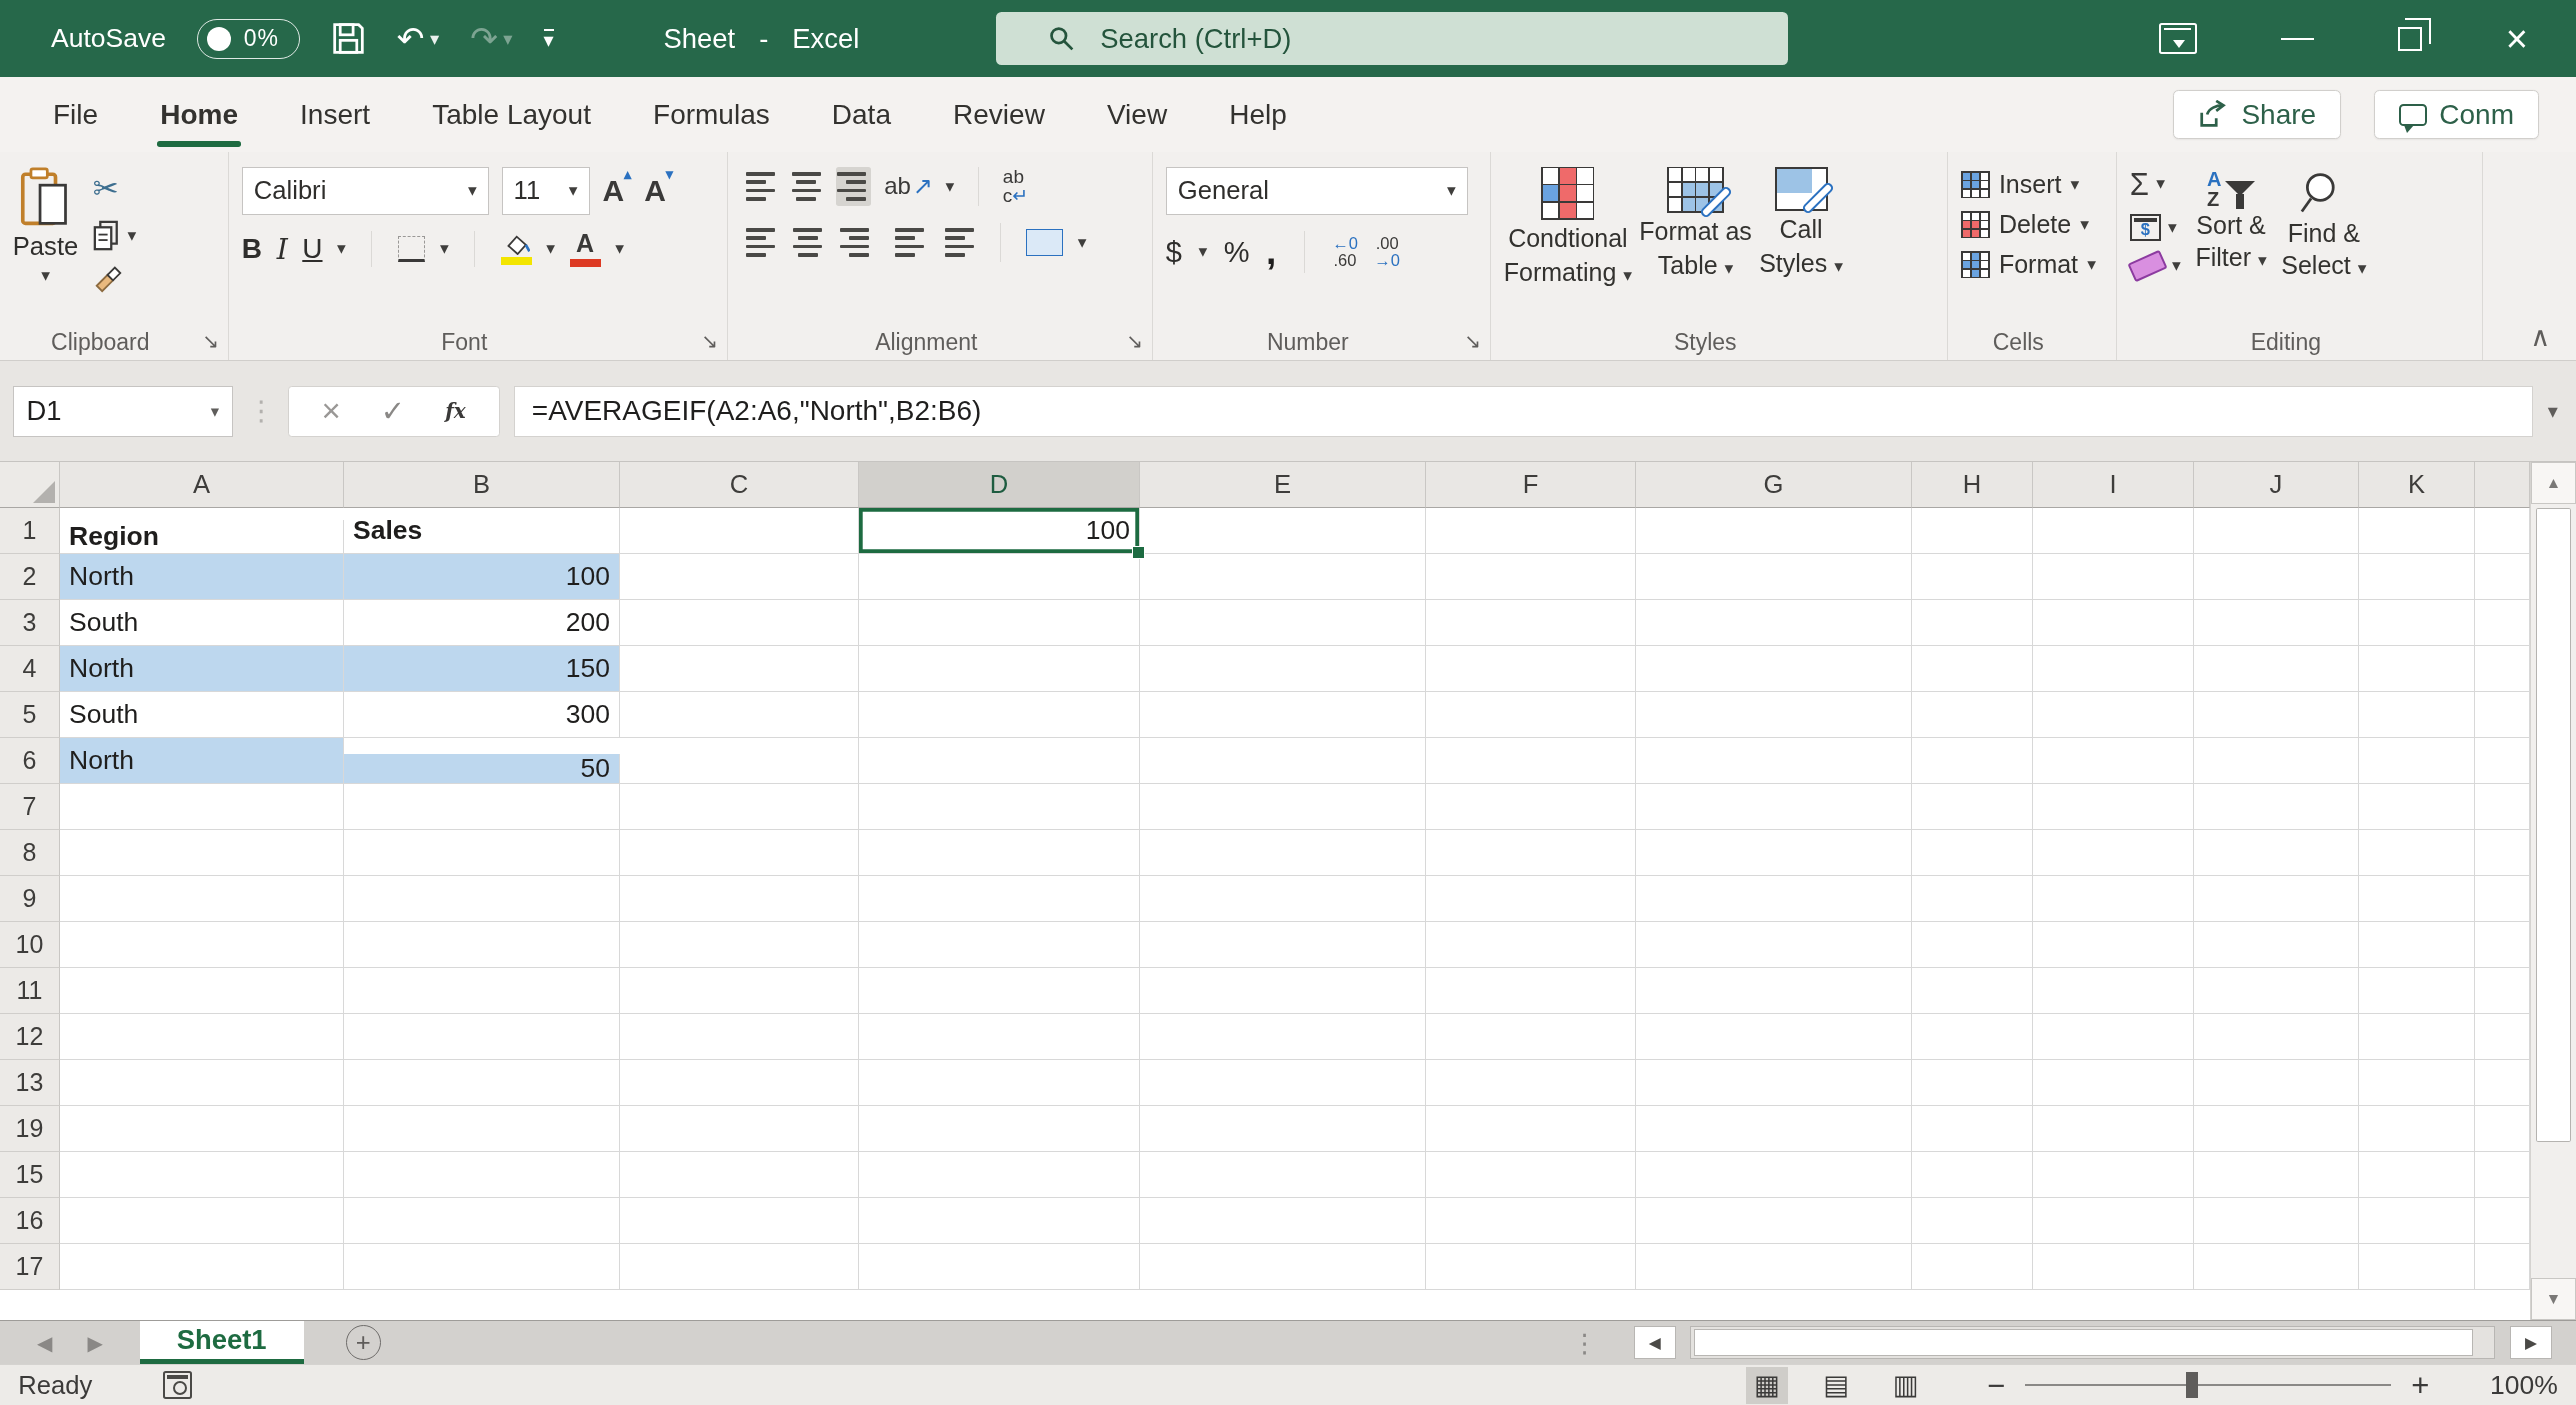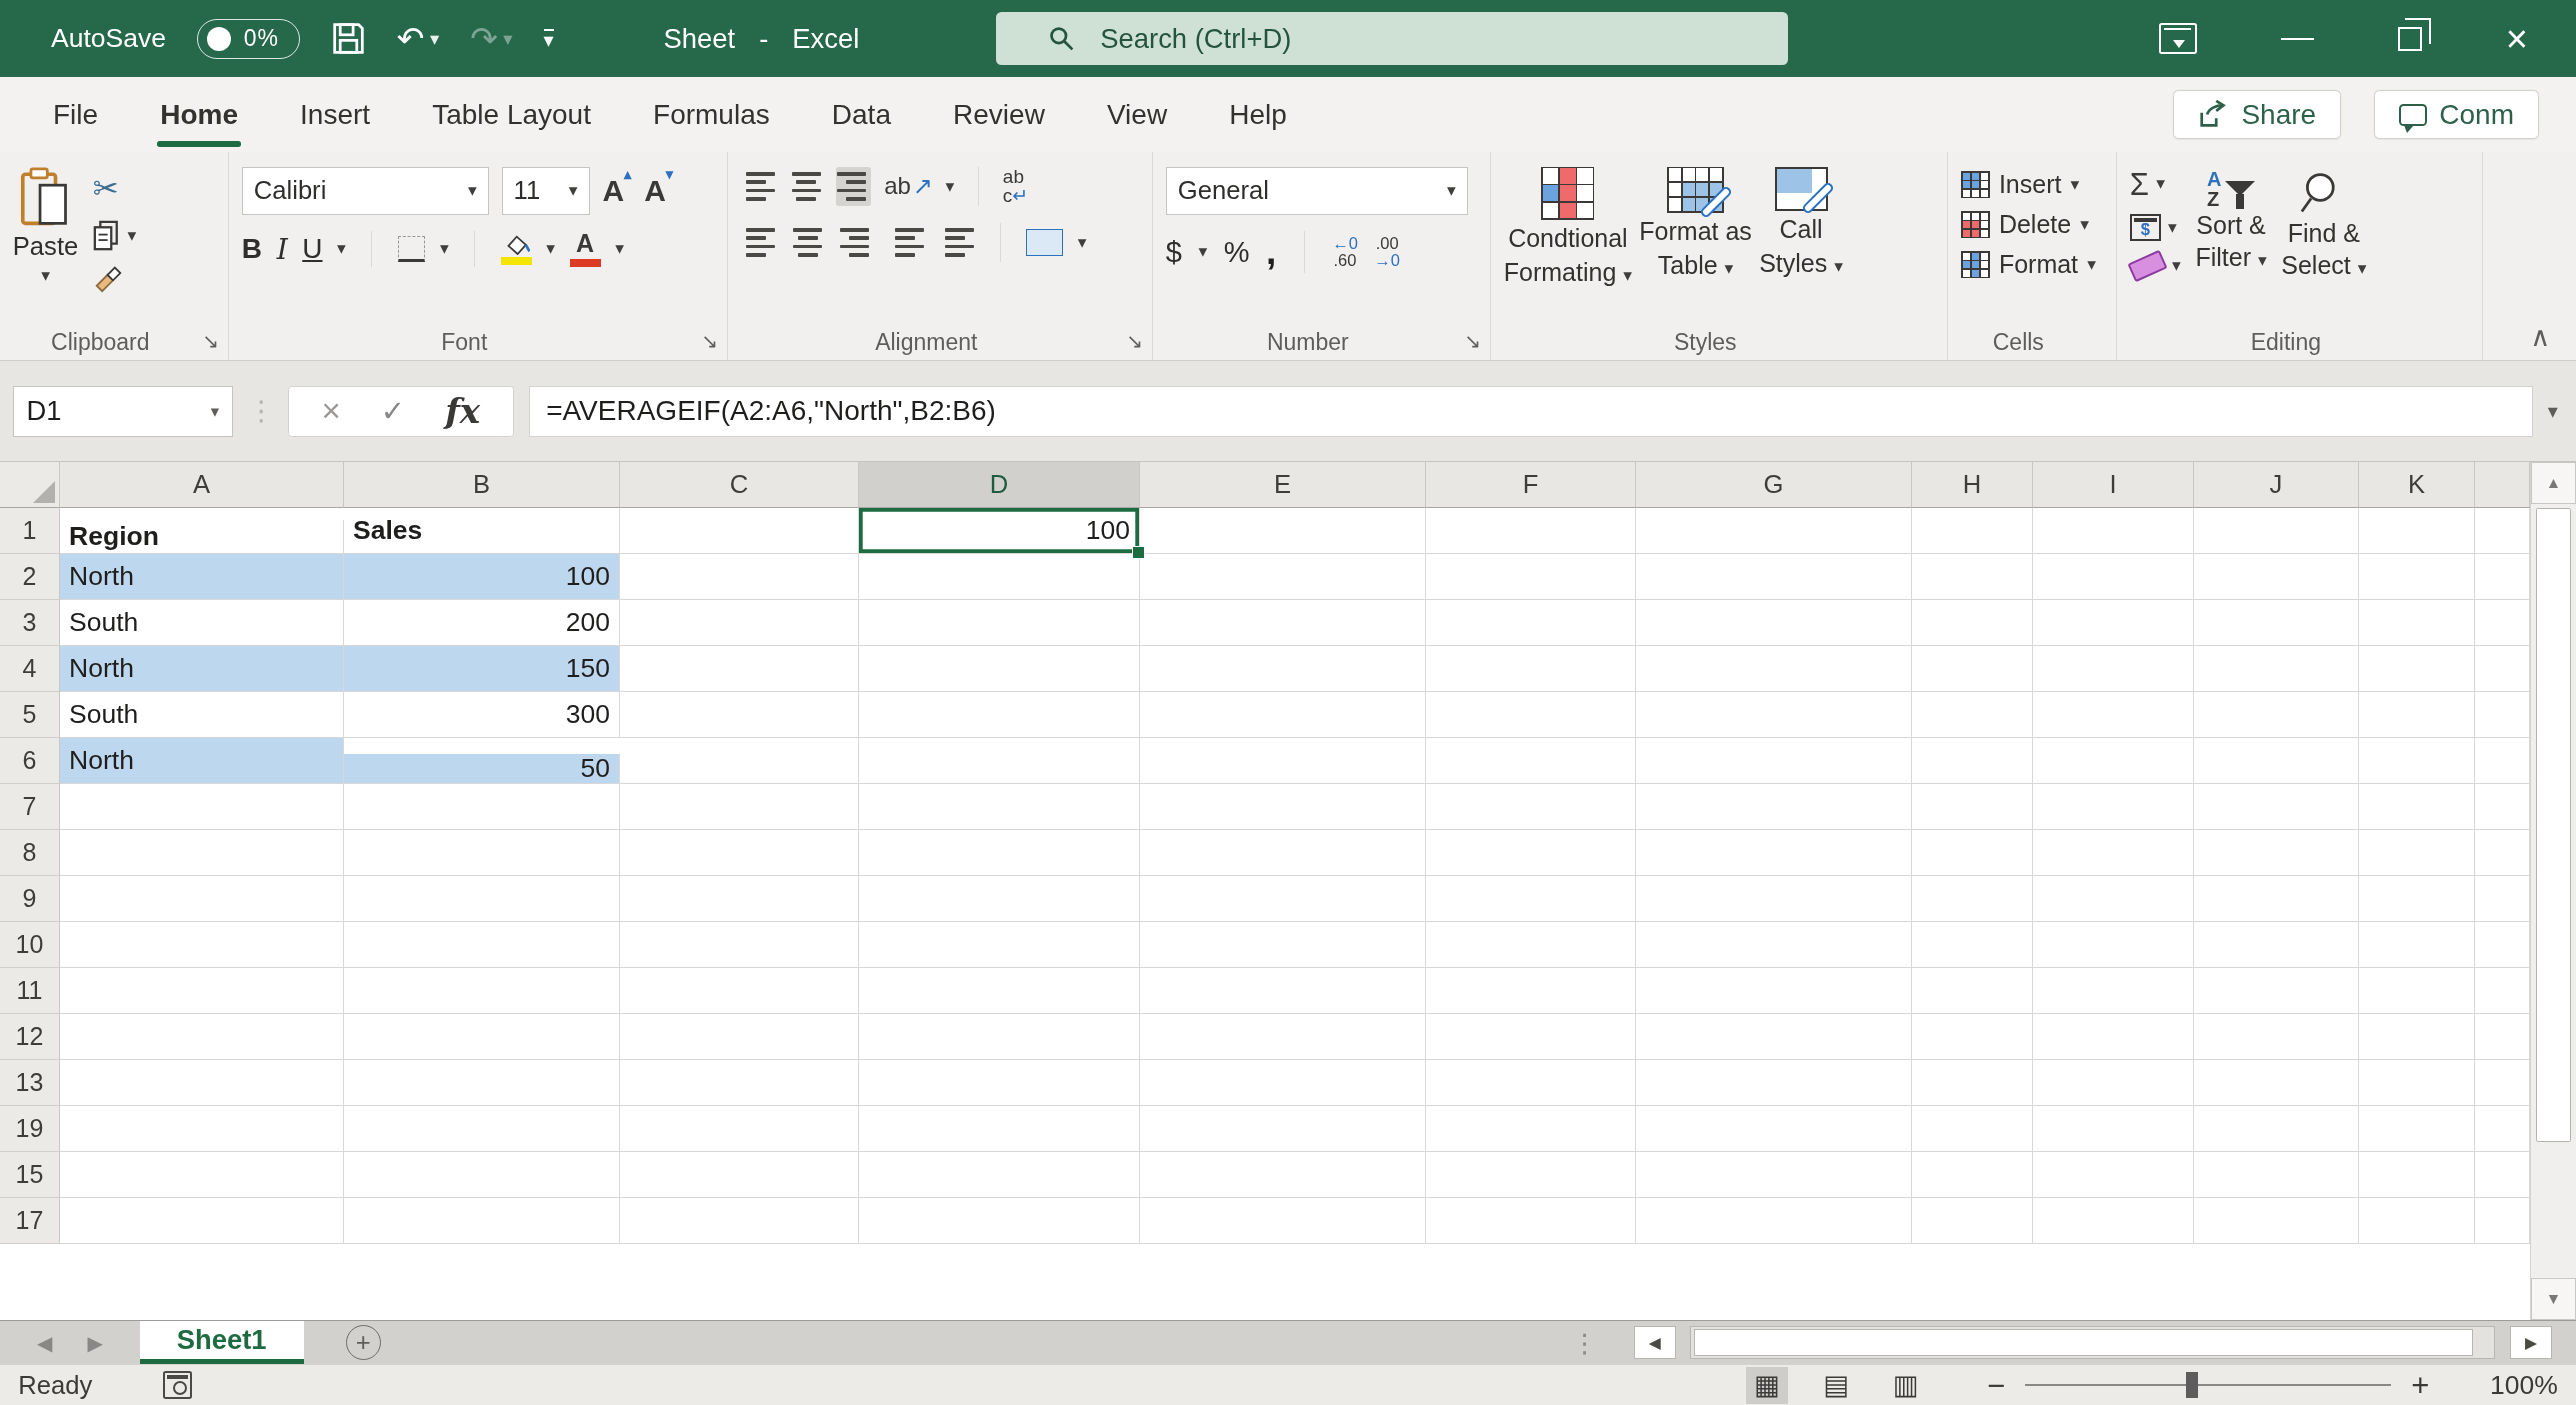--- a/index.html
+++ b/index.html
@@ -131,21 +131,21 @@
   .collapse{position:absolute;right:25.6px;bottom:7.3px;font-size:27.4px;color:#5f5d5b;cursor:pointer}
 
   
   .formulabar{height:101px;background:#e8e6e3;border-bottom:1.8px solid #c6c4c1;display:flex;align-items:center;flex:none;padding:0 12.8px;gap:14.6px}
   .namebox{width:220px;height:51px;background:#fff;border:0.9px solid #c6c4c2;display:flex;align-items:center;justify-content:space-between;padding:0 12.8px;font-size:27.4px;cursor:pointer}
   .nb-chev{font-size:16.5px;color:#5f5d5b}
   .fb-dots{color:#b3b1ae;font-size:27.4px;letter-spacing:-1.8px}
   .fb-btns{height:51px;background:#fff;border:0.9px solid #d4d2cf;border-radius:3.7px;display:flex;align-items:center;gap:40px;padding:0 33px}
   .fb-x{font-size:33px;color:#9a9896;cursor:pointer}
   .fb-check{font-size:29px;color:#8a8886;cursor:pointer}
-  .fb-fx{font-size:34px;font-style:italic;font-family:"DejaVu Serif",serif;font-weight:600;color:#3a3938;cursor:pointer}
+  .fb-fx{font-size:20px;font-style:italic;font-family:"DejaVu Serif",serif;font-weight:600;color:#3a3938;cursor:pointer}
   .fb-field{flex:1;height:51px;background:#fff;border:0.9px solid #d4d2cf;display:flex;align-items:center;padding:0 16.5px;font-size:28px;color:#1f1e1d;cursor:text}
   .fb-exp{font-size:20px;color:#5f5d5b;cursor:pointer;padding-right:5.5px}
 
   
   .sheet-area{height:858px;flex:none;position:relative;background:#fff}
   .chrow{display:flex;width:2530px;height:46px}
   .corner{width:60px;height:46px;background:#eceae7;border-right:0.9px solid #c9c7c4;border-bottom:0.9px solid #a9a7a4;position:relative;cursor:pointer;flex:none}
   .corner::after{content:'';position:absolute;right:3.7px;bottom:3.7px;border-left:22px solid transparent;border-bottom:22px solid #b3b1ae}
   .chdr{height:46px;background:#e9e7e4;border-right:0.9px solid #c9c7c4;border-bottom:0.9px solid #a9a7a4;display:flex;align-items:center;justify-content:center;font-size:25.6px;color:#3e3d3b;cursor:pointer;flex:none}
   .chdr.sel{background:#d2d0cc;color:#1e5c40}
@@ -829,20 +829,35 @@
         <div class="cell" style="width: 286px;"></div>
         <div class="cell" style="width: 210px;"></div>
         <div class="cell" style="width: 276px;"></div>
         <div class="cell" style="width: 121px;"></div>
         <div class="cell" style="width: 161px;"></div>
         <div class="cell" style="width: 165px;"></div>
         <div class="cell" style="width: 116px;"></div>
         <div class="cell filler"></div>
       </div>
       <div class="grow">
+        <div class="rhdr">16</div>
+        <div class="cell" style="width: 284px;"></div>
+        <div class="cell" style="width: 276px;"></div>
+        <div class="cell" style="width: 239px;"></div>
+        <div class="cell" style="width: 281px;"></div>
+        <div class="cell" style="width: 286px;"></div>
+        <div class="cell" style="width: 210px;"></div>
+        <div class="cell" style="width: 276px;"></div>
+        <div class="cell" style="width: 121px;"></div>
+        <div class="cell" style="width: 161px;"></div>
+        <div class="cell" style="width: 165px;"></div>
+        <div class="cell" style="width: 116px;"></div>
+        <div class="cell filler"></div>
+      </div>
+      <div class="grow">
         <div class="rhdr">17</div>
         <div class="cell" style="width: 284px;"></div>
         <div class="cell" style="width: 276px;"></div>
         <div class="cell" style="width: 239px;"></div>
         <div class="cell" style="width: 281px;"></div>
         <div class="cell" style="width: 286px;"></div>
         <div class="cell" style="width: 210px;"></div>
         <div class="cell" style="width: 276px;"></div>
         <div class="cell" style="width: 121px;"></div>
         <div class="cell" style="width: 161px;"></div>

